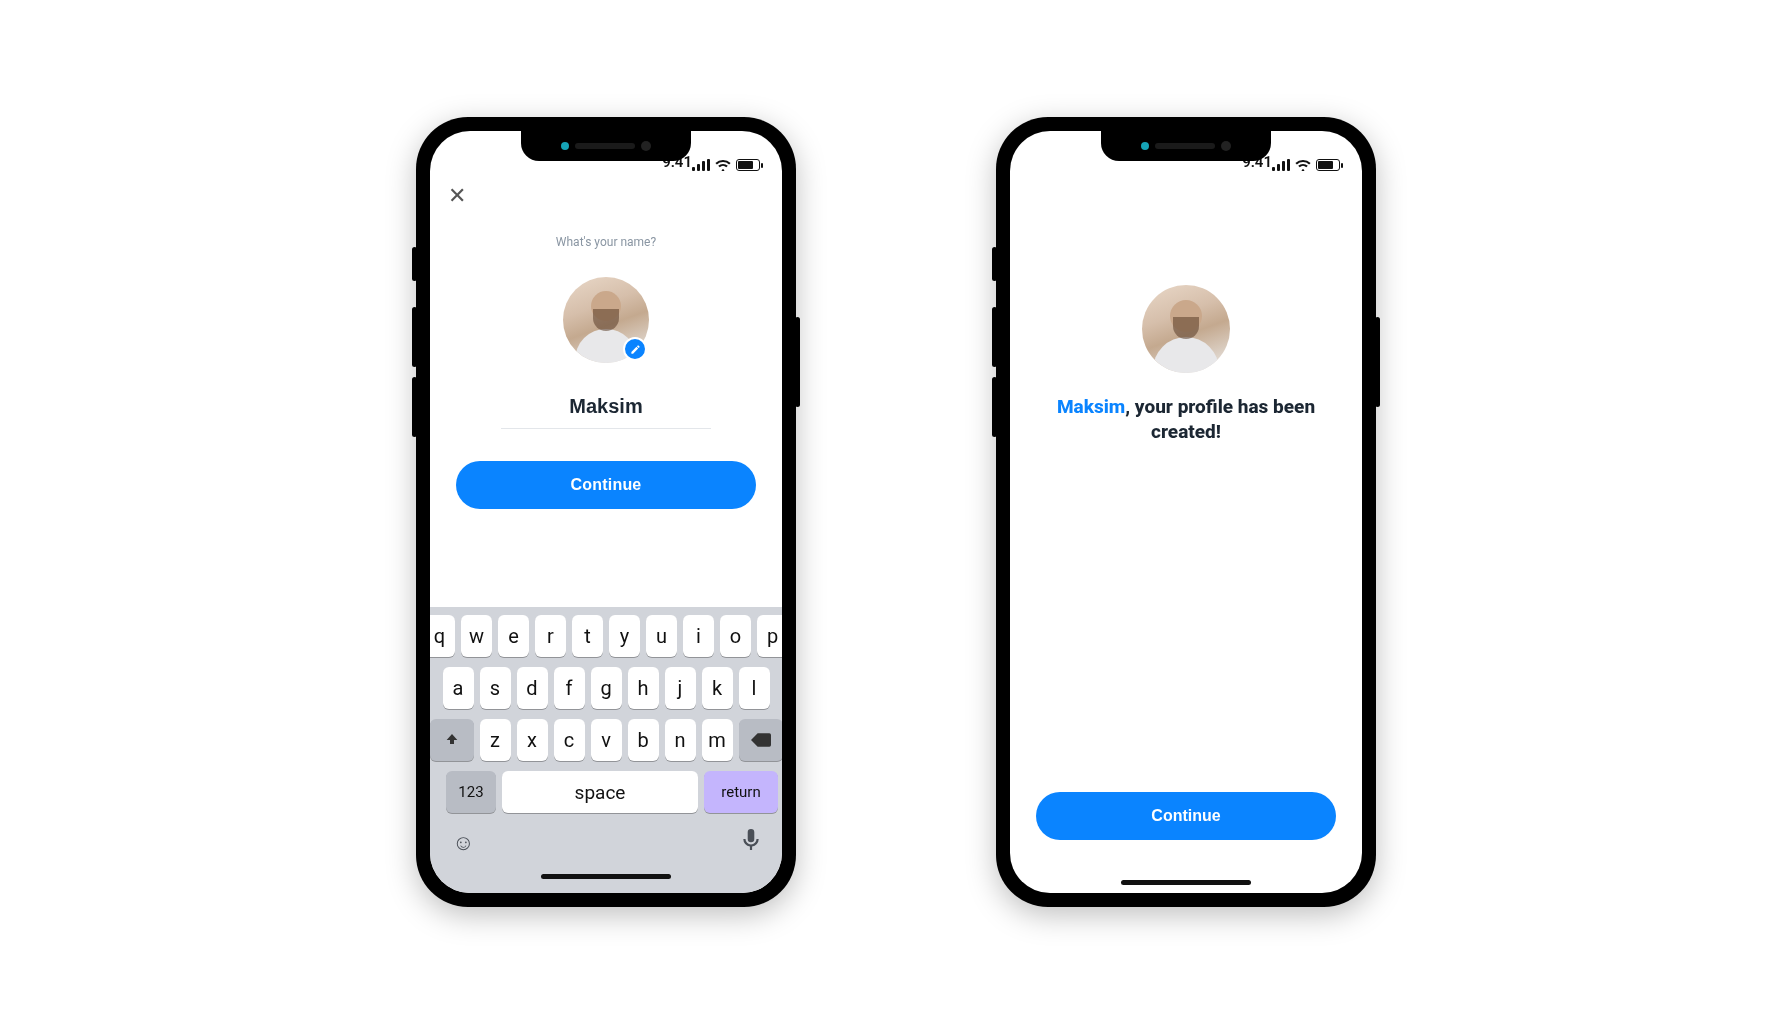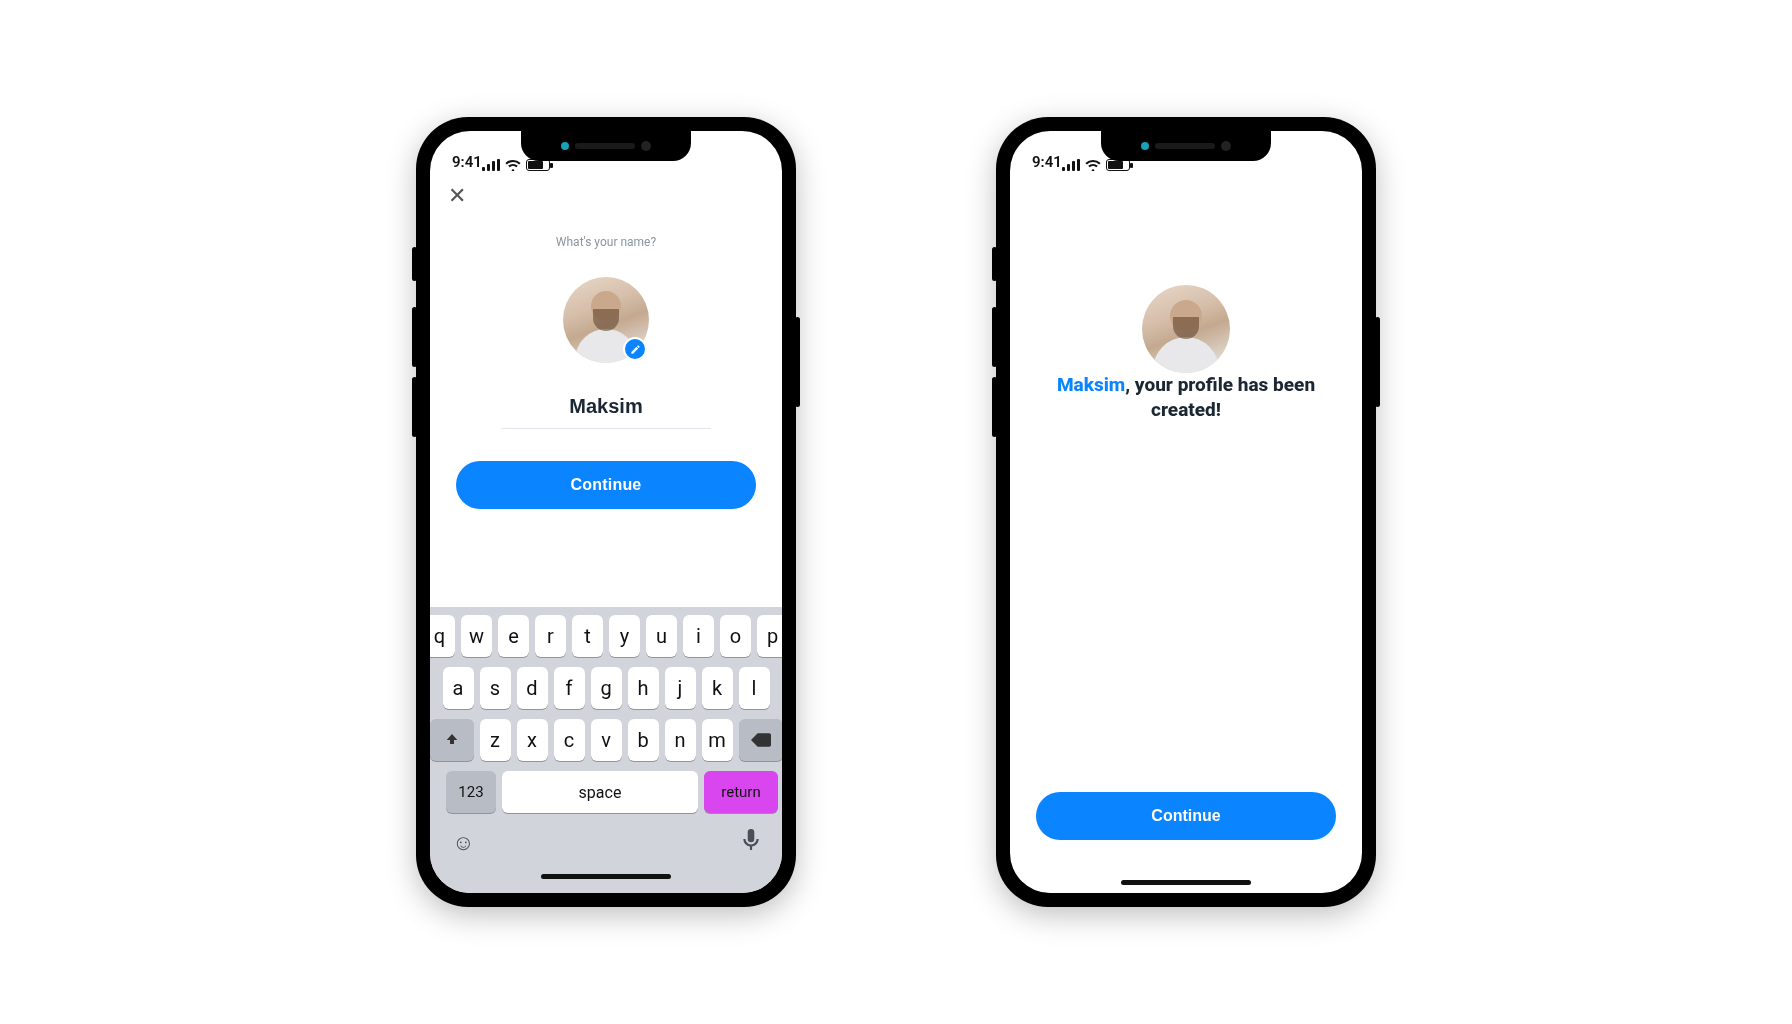--- a/index.html
+++ b/index.html
@@ -46,21 +46,21 @@
     border-bottom-left-radius: 18px;
     border-bottom-right-radius: 18px;
     z-index: 50;
     display:flex; align-items:center; justify-content:center; gap:6px;
   }
   .notch .dot { width:8px; height:8px; background:#16a3b7; border-radius:50%; }
   .notch .spk { width:60px; height:6px; background:#1a1a1a; border-radius:3px; }
   .notch .cam { width:10px; height:10px; background:#222; border-radius:50%; }
   .statusbar {
     height: 44px;
-    display:flex; align-items:flex-end; justify-content:flex-start;
+    display:flex; align-items:flex-end; justify-content:flex-end;
     padding: 0 22px 4px 22px;
     font-size: 15px; font-weight:600; color:#111;
   }
   .status-icons { display:flex; align-items:center; gap:5px; }
   .sig { width:18px; height:12px; position:relative; }
   .sig span { position:absolute; bottom:0; width:3px; background:#111; border-radius:1px; }
   .sig span:nth-child(1){ left:0; height:4px;}
   .sig span:nth-child(2){ left:5px; height:7px;}
   .sig span:nth-child(3){ left:10px; height:10px;}
   .sig span:nth-child(4){ left:15px; height:12px;}
@@ -120,36 +120,36 @@
   }
   .krow { display:flex; justify-content:center; gap:6px; }
   .key {
     background:#fff; border-radius:6px;
     box-shadow: 0 1px 0 rgba(0,0,0,0.3);
     height:42px; min-width:30px;
     display:flex; align-items:center; justify-content:center;
     font-size:20px; color:#111;
   }
   .key.wide { min-width:44px; background:#b8bcc4; }
-  .key.space { flex:1; font-size:16px; }
+  .key.space { flex:1; font-size:19px; }
   .key.num { min-width:50px; background:#b8bcc4; font-size:15px;margin-left:12px; }
-  .key.ret { min-width:74px; background:#d946ef; font-size:15px; }
+  .key.ret { min-width:74px; background:#c4b5fd; font-size:15px; }
   .krow.r1 .key { min-width:31px; }
   .krow.r2 .key { min-width:31px; }
   .krow.r3 .key.letter { min-width:31px; }
   .kfoot { display:flex; align-items:center; justify-content:space-between; padding:6px 18px 2px 18px; }
   .kfoot .emoji, .kfoot .mic { font-size:22px; color:#4a4f57; }
   .homebar { width:130px; height:5px; background:#111; border-radius:3px; margin:6px auto 8px auto; }
 
   
   .content2 { flex:1; display:flex; flex-direction:column; align-items:center; justify-content:flex-start; padding: 110px 24px 0 24px; }
   .avatar2 { width:88px; height:88px; border-radius:50%; background: linear-gradient(160deg,#e9d8c8 0%, #d6bfab 35%, #c4a98f 55%, #eeeeee 100%); position:relative; overflow:hidden;}
   .avatar2::before { content:""; position:absolute; top:15px; left:50%; transform:translateX(-50%); width:32px; height:32px; border-radius:50%; background:#caa88b; }
   .avatar2::after { content:""; position:absolute; bottom:-6px; left:50%; transform:translateX(-50%); width:66px; height:42px; border-radius:36px 36px 0 0; background:#e8e8ea; }
-  .msg { text-align:center; font-size:19px; font-weight:800; color:#1c2733; line-height:1.3; }
+  .msg { margin-top:22px; text-align:center; font-size:19px; font-weight:800; color:#1c2733; line-height:1.3; }
   .msg .name { color:#0a84ff; }
   .btn-bottom-wrap { margin-top:auto; padding-bottom:34px; width:100%; display:flex; justify-content:center; }
   .btn2 {
     width: 300px; height:48px;
     background:#0a84ff; color:#fff; border:none;
     border-radius:26px; font-size:16px; font-weight:600;
   }
 </style>
 </head>
 <body>

